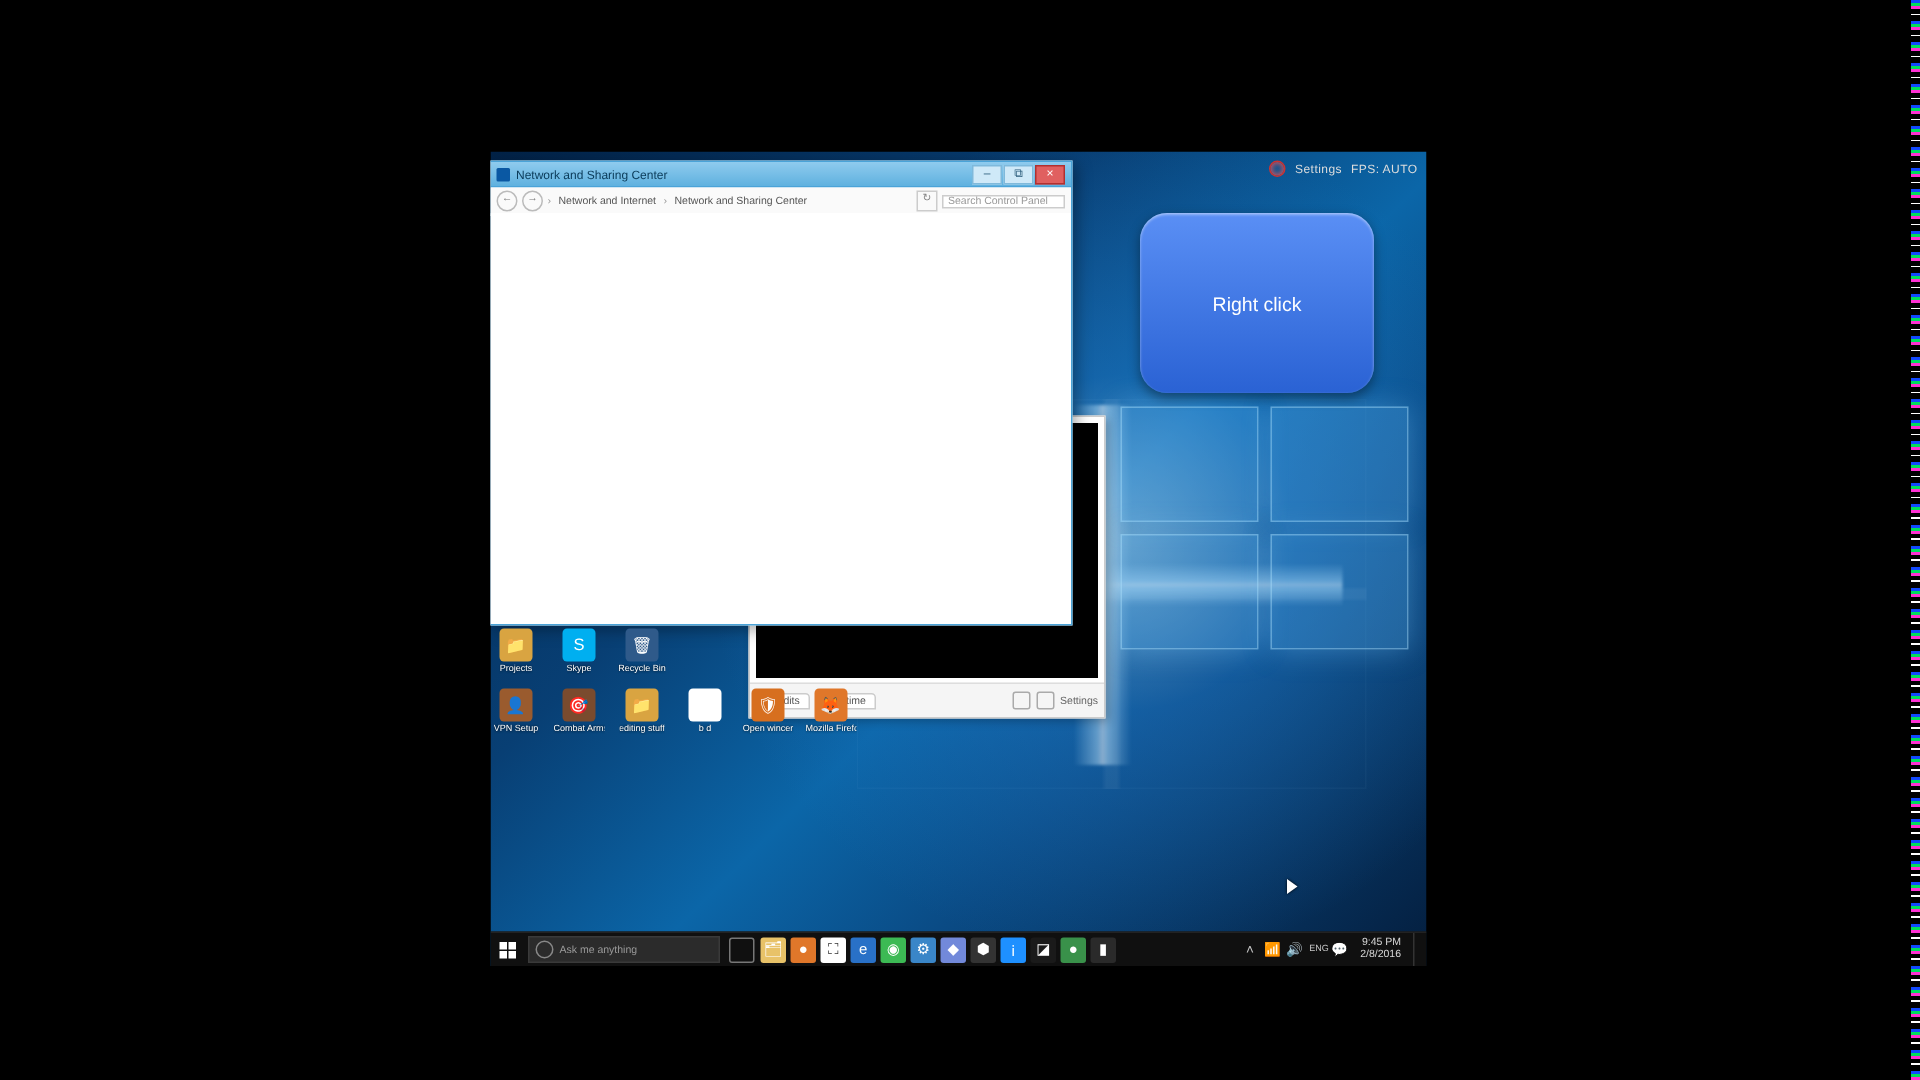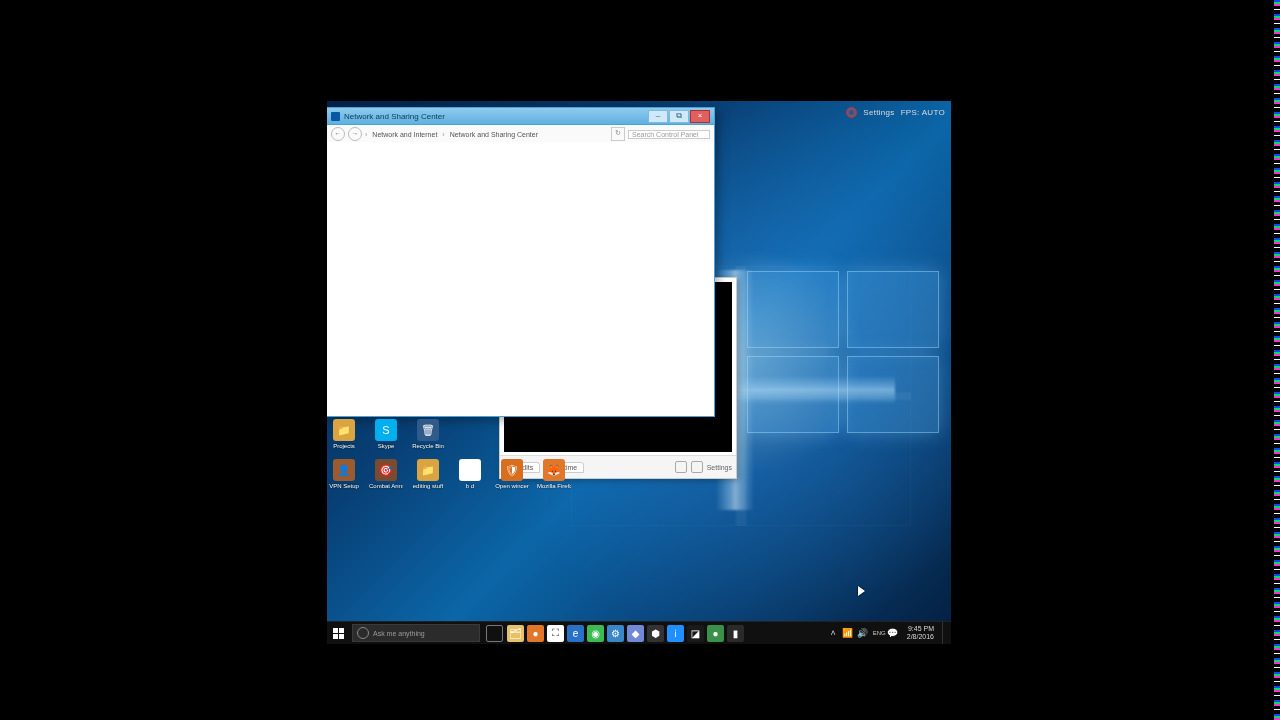--- a/index.html
+++ b/index.html
@@ -114,20 +114,23 @@
     <div class="pane tr"></div>
     <div class="pane bl"></div>
     <div class="pane br"></div>
 
     <div class="rec">
       <span class="dot"></span>
       <span>Settings</span>
       <span>FPS: AUTO</span>
     </div>
 
+    <div class="callout">
+      <span>Right click</span>
+    </div>
 
     <div class="recorder">
       <div class="blackview"></div>
       <div class="footer">
         <span class="tab">Credits</span>
         <span class="tab">Runtime</span>
         <span class="spacer"></span>
         <span class="mini"></span>
         <span class="mini"></span>
         <span>Settings</span>

